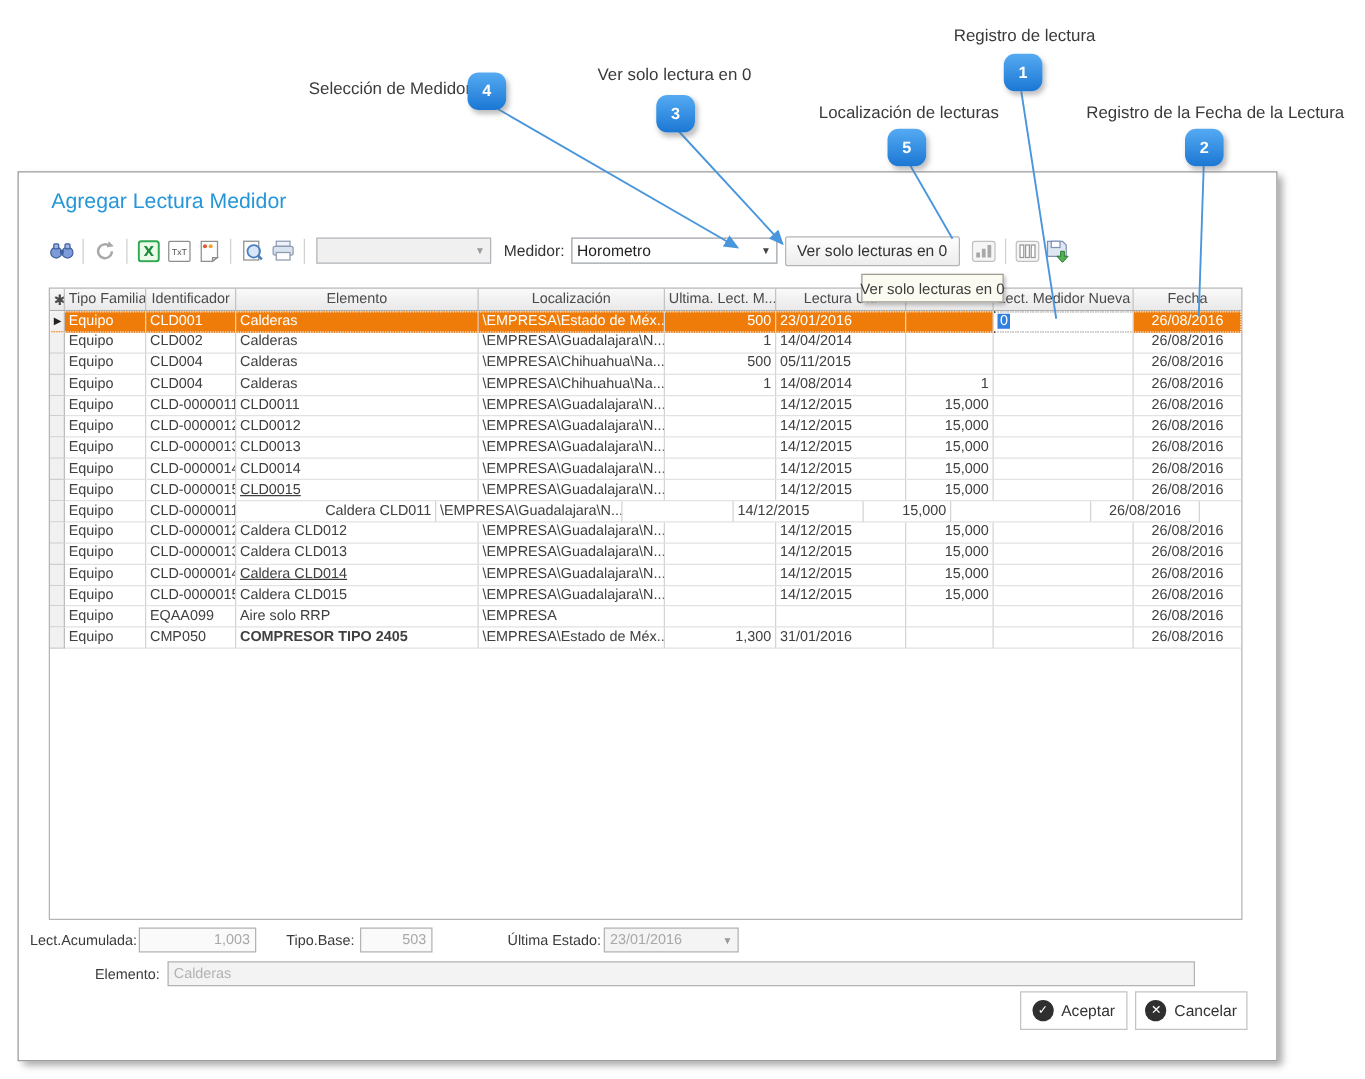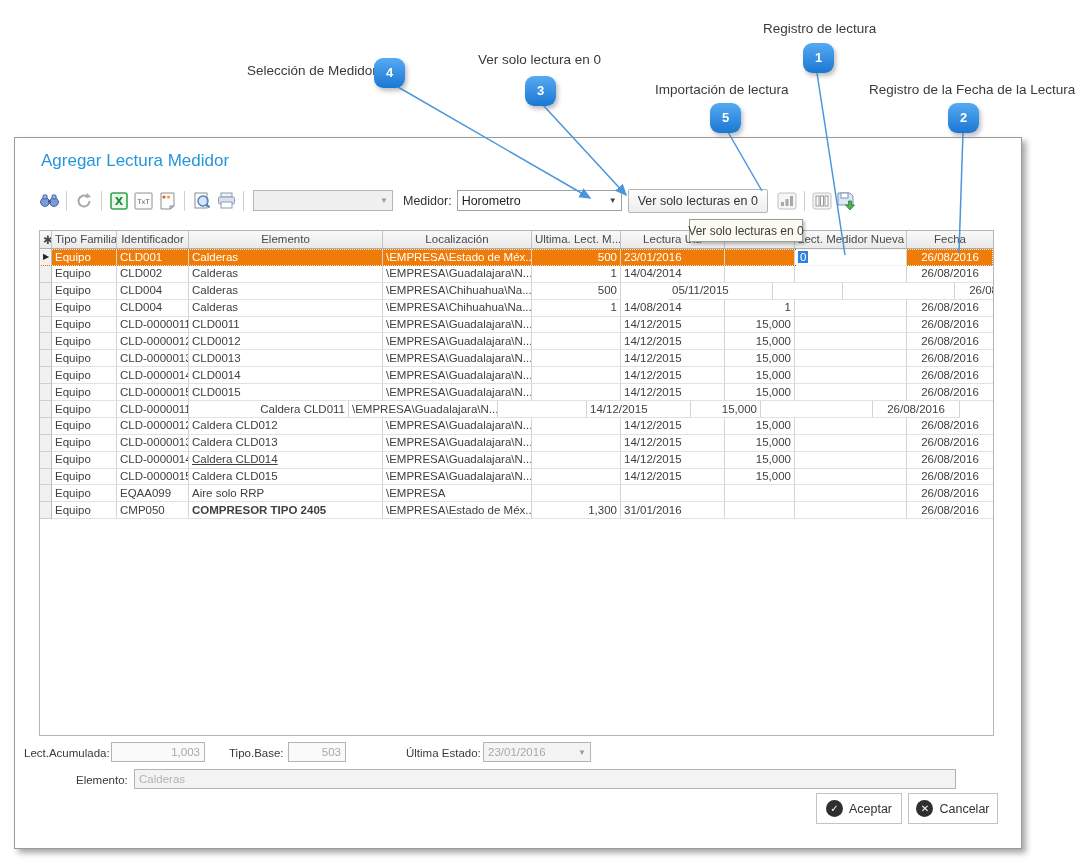--- a/index.html
+++ b/index.html
@@ -88,21 +88,21 @@
   <line x1="963" y1="132" x2="959" y2="253" stroke="#4a96dc" stroke-width="1.5"></line>
   <line x1="543" y1="105" x2="626" y2="195" stroke="#4a96dc" stroke-width="1.5" marker-end="url(#ah)"></line>
   <line x1="398" y1="87" x2="590" y2="198" stroke="#4a96dc" stroke-width="1.5" marker-end="url(#ah)"></line>
   <line x1="728" y1="132" x2="762" y2="191" stroke="#4a96dc" stroke-width="1.5"></line>
 </svg>
 
 <div class="ann-label" style="left:763px; top:21px;">Registro de lectura</div>
 <div class="ann-label" style="left:869px; top:82px;">Registro de la Fecha de la Lectura</div>
 <div class="ann-label" style="left:478px; top:52px;">Ver solo lectura en 0</div>
 <div class="ann-label" style="left:247px; top:63px;">Selección de Medidor</div>
-<div class="ann-label" style="left:655px; top:82px;">Importación de lectura</div>
+<div class="ann-label" style="left:655px; top:82px;">Localización de lecturas</div>
 
 <div class="balloon" style="left:803px; top:43px;">1</div>
 <div class="balloon" style="left:948px; top:103px;">2</div>
 <div class="balloon" style="left:525px; top:76px;">3</div>
 <div class="balloon" style="left:374px; top:58px;">4</div>
 <div class="balloon" style="left:710px; top:103px;">5</div>
 
 <div class="dialog">
   <div class="dlg-title">Agregar Lectura Medidor</div>
 
@@ -233,21 +233,21 @@
         <div class="g-cell a-l" style="width: 112px;"></div>
         <div class="g-cell a-c" style="width: 87px;">26/08/2016</div>
       </div>
       <div class="g-row">
         <div class="g-cell g-ind a-c" style="width: 12px;"></div>
         <div class="g-cell a-l" style="width: 65px;">Equipo</div>
         <div class="g-cell a-l" style="width: 72px;">CLD004</div>
         <div class="g-cell a-l" style="width: 194px;">Calderas</div>
         <div class="g-cell a-l" style="width: 149px;">\EMPRESA\Chihuahua\Na...</div>
         <div class="g-cell a-r" style="width: 89px;">500</div>
-        <div class="g-cell a-l" style="width: 104px; margin-left: 48px;">05/11/2015</div>
+        <div class="g-cell a-l" style="width: 104px;">05/11/2015</div>
         <div class="g-cell a-r" style="width: 70px;"></div>
         <div class="g-cell a-l" style="width: 112px;"></div>
         <div class="g-cell a-c" style="width: 87px;">26/08/2016</div>
       </div>
       <div class="g-row">
         <div class="g-cell g-ind a-c" style="width: 12px;"></div>
         <div class="g-cell a-l" style="width: 65px;">Equipo</div>
         <div class="g-cell a-l" style="width: 72px;">CLD004</div>
         <div class="g-cell a-l" style="width: 194px;">Calderas</div>
         <div class="g-cell a-l" style="width: 149px;">\EMPRESA\Chihuahua\Na...</div>
@@ -302,21 +302,21 @@
         <div class="g-cell a-r" style="width: 89px;"></div>
         <div class="g-cell a-l" style="width: 104px;">14/12/2015</div>
         <div class="g-cell a-r" style="width: 70px;">15,000</div>
         <div class="g-cell a-l" style="width: 112px;"></div>
         <div class="g-cell a-c" style="width: 87px;">26/08/2016</div>
       </div>
       <div class="g-row">
         <div class="g-cell g-ind a-c" style="width: 12px;"></div>
         <div class="g-cell a-l" style="width: 65px;">Equipo</div>
         <div class="g-cell a-l" style="width: 72px;">CLD-0000015</div>
-        <div class="g-cell a-l" style="width: 194px;">CLD0015</div>
+        <div class="g-cell a-l" style="width: 194px; text-decoration: underline;">CLD0015</div>
         <div class="g-cell a-l" style="width: 149px;">\EMPRESA\Guadalajara\N...</div>
         <div class="g-cell a-r" style="width: 89px;"></div>
         <div class="g-cell a-l" style="width: 104px;">14/12/2015</div>
         <div class="g-cell a-r" style="width: 70px;">15,000</div>
         <div class="g-cell a-l" style="width: 112px;"></div>
         <div class="g-cell a-c" style="width: 87px;">26/08/2016</div>
       </div>
       <div class="g-row">
         <div class="g-cell g-ind a-c" style="width: 12px;"></div>
         <div class="g-cell a-l" style="width: 65px;">Equipo</div>

